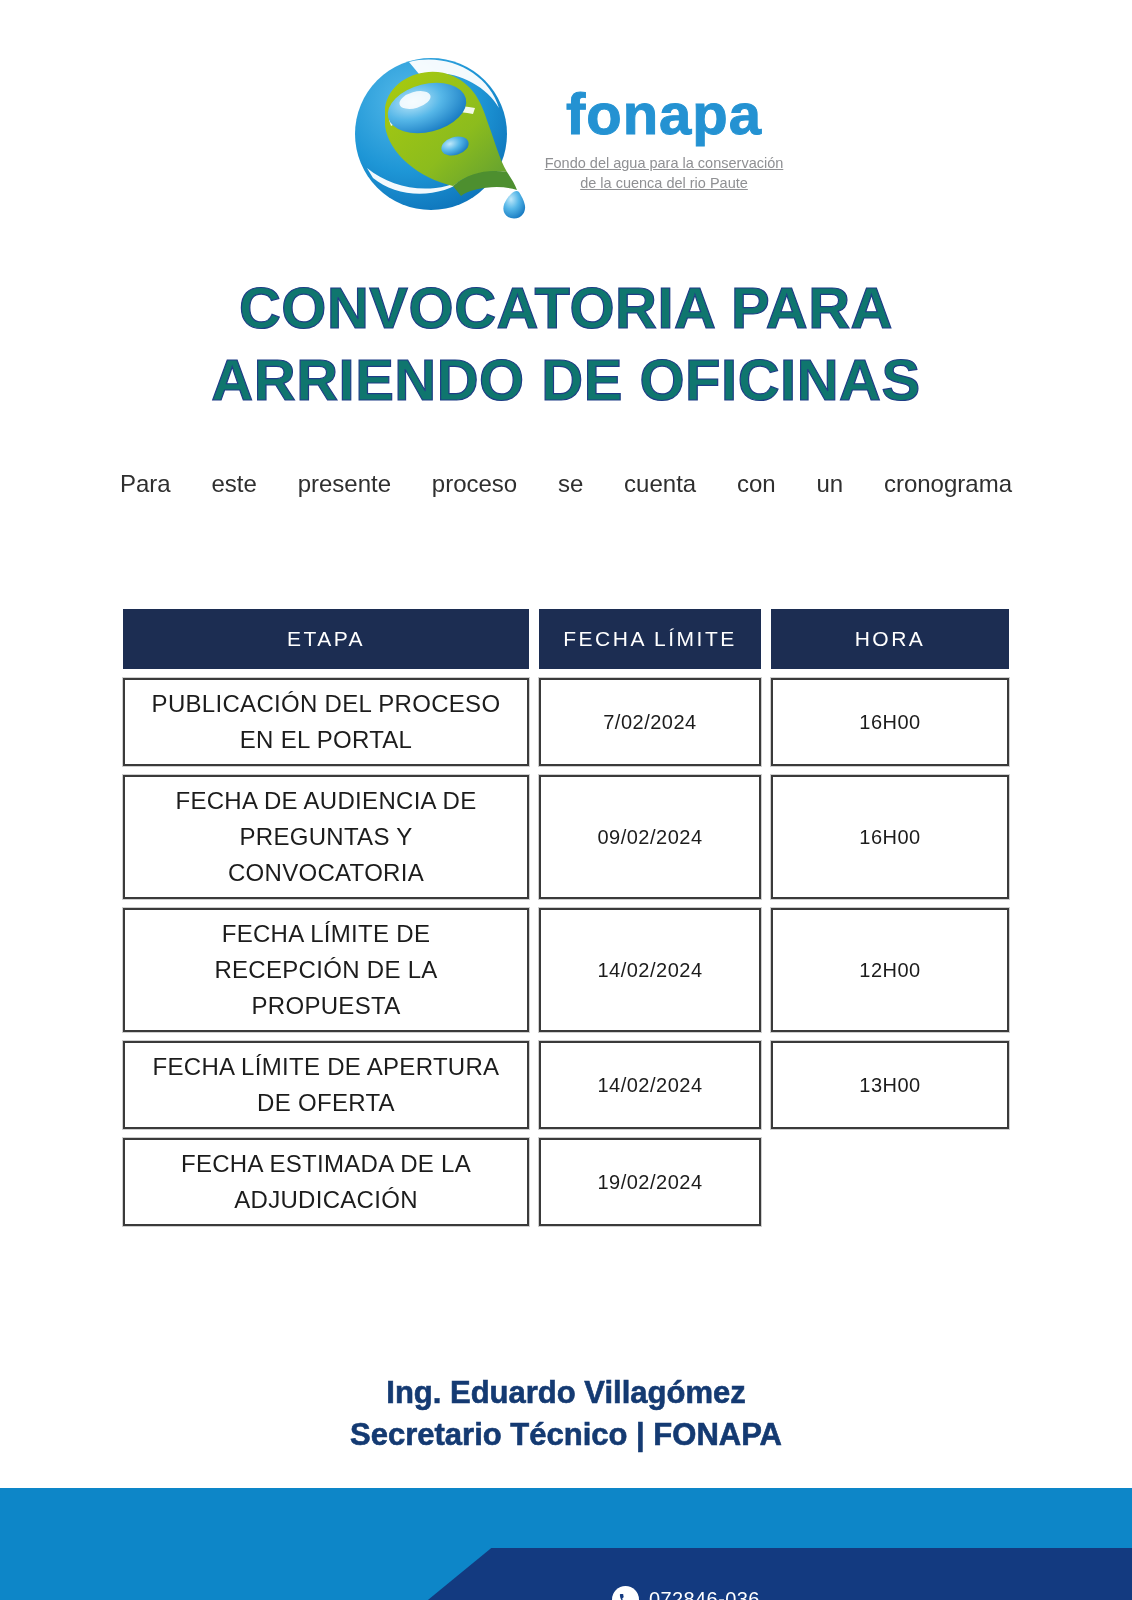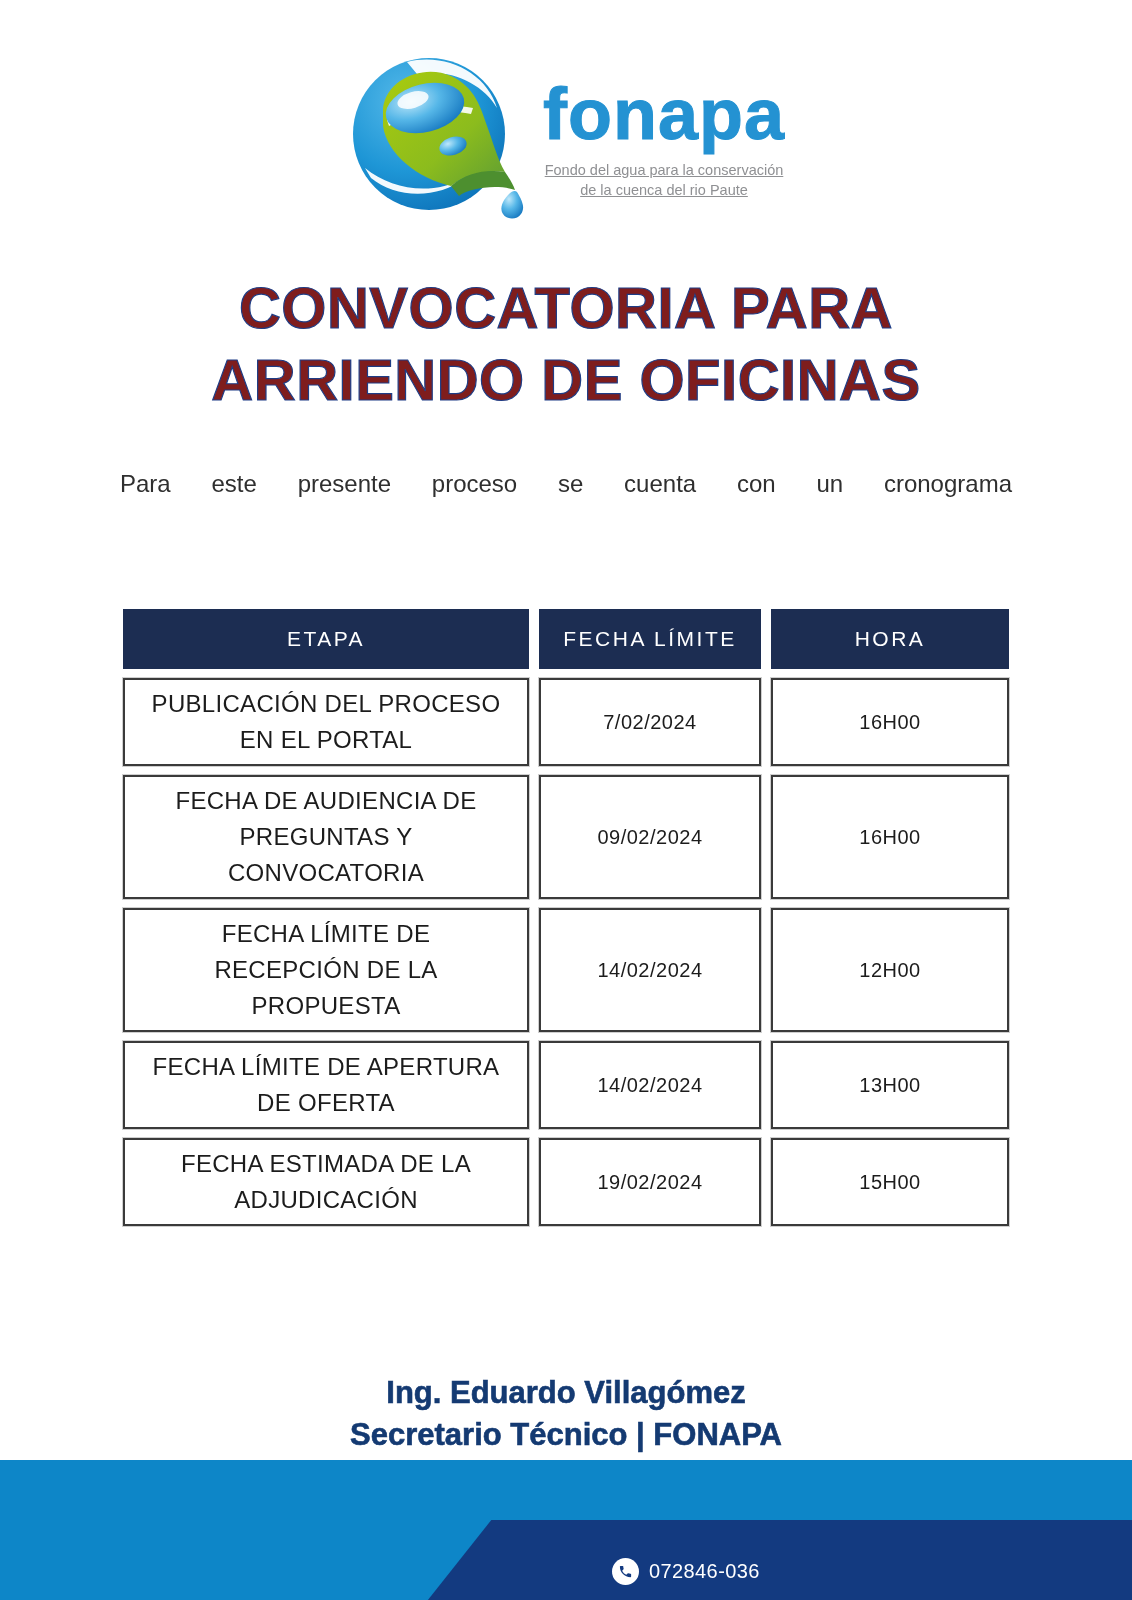--- a/index.html
+++ b/index.html
@@ -8,28 +8,28 @@
     position:relative; width:1132px; height:1600px; margin:0 auto;
     background:#ffffff; overflow:hidden;
     font-family:"Liberation Sans", sans-serif;
   }
 
   
   .logo-block { display:flex; justify-content:center; align-items:center; gap:16px; padding-top:50px; }
   .logo-mark { width:180px; height:178px; flex:0 0 auto; }
   .logo-text { display:flex; flex-direction:column; align-items:center; }
   .brand {
-    font-size:72px; font-weight:bold; letter-spacing:1px; color:#2492d2;
+    font-size:58px; font-weight:bold; letter-spacing:1px; color:#2492d2;
     line-height:1; -webkit-text-stroke:1px #2492d2;
   }
   .tagline { margin-top:10px; text-align:center; color:#8f9093; font-size:14.5px; line-height:1.4;text-decoration:underline; }
 
   
   .title {
-    margin-top:44px; text-align:center; color:#7f1d1d;
+    margin-top:44px; text-align:center; color:#0f766e;
     font-size:58px; font-weight:900; line-height:1.24; letter-spacing:0.5px;
     -webkit-text-stroke:1.2px #1e3d86;
   }
 
   
   .intro { width:892px; margin:46px auto 0; color:#2f2f2f; font-size:24px; line-height:1.8; }
   .intro .l1 { text-align:justify; text-align-last:justify; }
   .intro .l2 { text-align:left; }
 
   
@@ -48,21 +48,21 @@
   }
   .cell.etapa { font-size:24px; letter-spacing:0.3px; }
   .cell.etapa span { display:inline-block; max-width:360px; }
   .cell.val { font-size:20px; letter-spacing:0.5px; }
 
   
   .signature { margin-top:146px; text-align:center; color:#143a72;
     font-size:31px; font-weight:bold; line-height:1.35; -webkit-text-stroke:0.6px #143a72; }
 
   
-  .footer { position:absolute; left:0; right:0; bottom:0; height:140px; }
+  .footer { position:absolute; left:0; right:0; bottom:0; height:112px; }
   .footer-light { position:absolute; inset:0; background:#0d86c8; }
   .footer-dark {
     position:absolute; left:0; right:0; top:60px; bottom:0; background:#133a80;
     clip-path:polygon(43.4% 0, 100% 0, 100% 100%, 37.8% 100%);
   }
   .contacts {
     position:absolute; left:612px; top:98px; display:flex; align-items:center; gap:52px;
     color:#ffffff; font-size:20px; letter-spacing:0.4px;
   }
   .contact { display:flex; align-items:center; gap:10px; }
@@ -149,21 +149,20 @@
     <div class="cell etapa">
         <span>FECHA LÍMITE DE APERTURA DE OFERTA</span>
       </div>
     <div class="cell val">14/02/2024</div>
     <div class="cell val">13H00</div>
 
     <div class="cell etapa">
         <span>FECHA ESTIMADA DE LA ADJUDICACIÓN</span>
       </div>
     <div class="cell val">19/02/2024</div>
-    <div class="cell val">15H00</div>
   </div>
 
   <div class="signature">
     <div>Ing. Eduardo Villagómez</div>
     <div>Secretario Técnico | FONAPA</div>
   </div>
 
   <div class="footer">
     <div class="footer-light"></div>
     <div class="footer-dark"></div>

